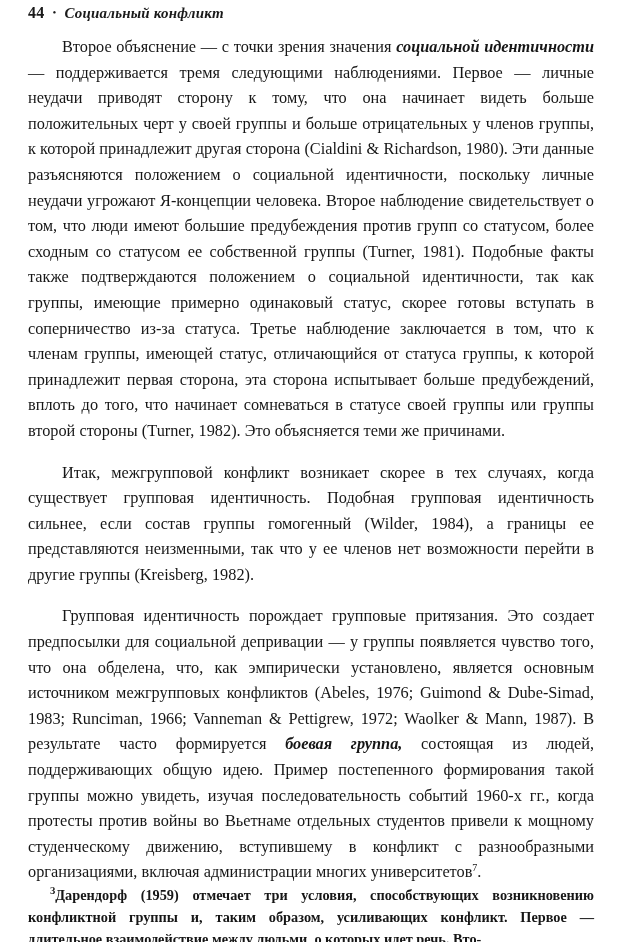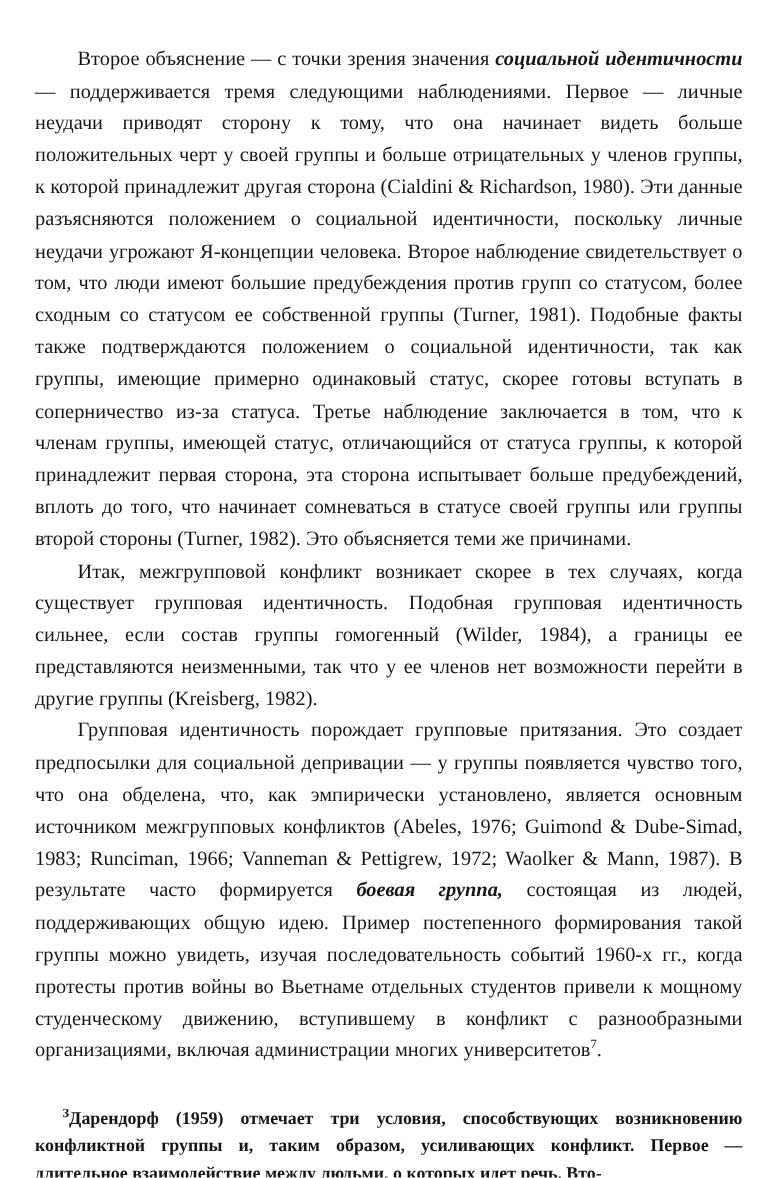--- a/index.html
+++ b/index.html
@@ -60,21 +60,21 @@
     margin: 0 0 0 0;
     text-align: justify;
     text-justify: inter-word;
     font-size: 16.3px;
     line-height: 25.6px;
     text-indent: 34px;
     hyphens: manual;
     word-spacing: 0.1px;
   }
   p.para + p.para {
-    margin-top: 0px;
+    margin-top: 16px;
   }
   .ital {
     font-style: italic;
     font-weight: bold;
   }
   .footnote-wrap {
     position: absolute;
     left: 28px;
     width: 566px;
     top: 884px;
@@ -91,20 +91,25 @@
     font-size: 10px;
     vertical-align: super;
     line-height: 0;
   }
 </style>
 </head>
 <body>
 
 <div class="page">
 
+  <div class="header">
+    <span class="folio">44</span>
+    <span class="bullet">•</span>
+    <span class="htitle">Социальный конфликт</span>
+  </div>
 
   <div class="body">
     <p class="para" id="p1"><span>Второе объяснение — с точки зрения значения </span><span class="ital">социальной идентичности</span><span> — поддерживается тремя следующими наблюдениями. Первое — личные неудачи приводят сторону к тому, что она начинает видеть больше положительных черт у своей группы и больше отрицательных у членов группы, к которой принадлежит другая сторона (Cialdini &amp; Richardson, 1980). Эти данные разъясняются положением о социальной идентичности, поскольку личные неудачи угрожают Я-концепции человека. Второе наблюдение свидетельствует о том, что люди имеют большие предубеждения против групп со статусом, более сходным со статусом ее собственной группы (Turner, 1981). Подобные факты также подтверждаются положением о социальной идентичности, так как группы, имеющие примерно одинаковый статус, скорее готовы вступать в соперничество из-за статуса. Третье наблюдение заключается в том, что к членам группы, имеющей статус, отличающийся от статуса группы, к которой принадлежит первая сторона, эта сторона испытывает больше предубеждений, вплоть до того, что начинает сомневаться в статусе своей группы или группы второй стороны (Turner, 1982). Это объясняется теми же причинами.</span></p>
     <p class="para" id="p2"><span>Итак, межгрупповой конфликт возникает скорее в тех случаях, когда существует групповая идентичность. Подобная групповая идентичность сильнее, если состав группы гомогенный (Wilder, 1984), а границы ее представляются неизменными, так что у ее членов нет возможности перейти в другие группы (Kreisberg, 1982).</span></p>
     <p class="para" id="p3"><span>Групповая идентичность порождает групповые притязания. Это создает предпосылки для социальной депривации — у группы появляется чувство того, что она обделена, что, как эмпирически установлено, является основным источником межгрупповых конфликтов (Abeles, 1976; Guimond &amp; Dube-Simad, 1983; Runciman, 1966; Vanneman &amp; Pettigrew, 1972; Waolker &amp; Mann, 1987). В результате часто формируется </span><span class="ital">боевая группа,</span><span> состоящая из людей, поддерживающих общую идею. Пример постепенного формирования такой группы можно увидеть, изучая последовательность событий 1960-х гг., когда протесты против войны во Вьетнаме отдельных студентов привели к мощному студенческому движению, вступившему в конфликт с разнообразными организациями, включая администрации многих университетов</span><sup class="fnmark">7</sup><span>.</span></p>
   </div>
 
   <div class="footnote-wrap">
 
     <p class="footnote" id="fn"><sup class="fnmark">З</sup><span>Дарендорф (1959) отмечает три условия, способствующих возникновению конфликтной группы и, таким образом, усиливающих конфликт. Первое — длительное взаимодействие между людьми, о которых идет речь. Вто-</span></p>

